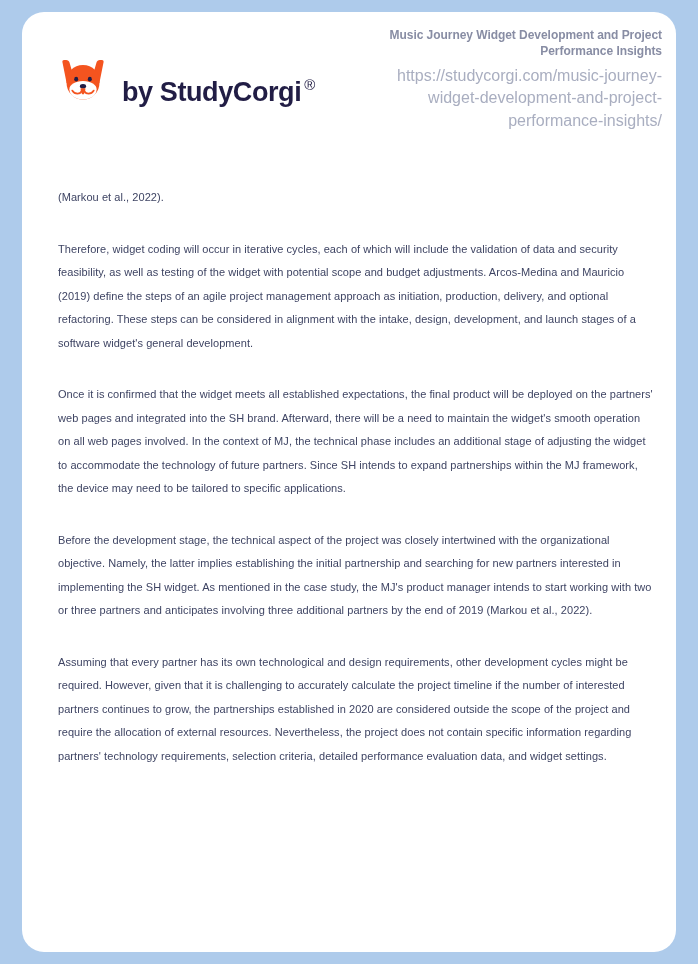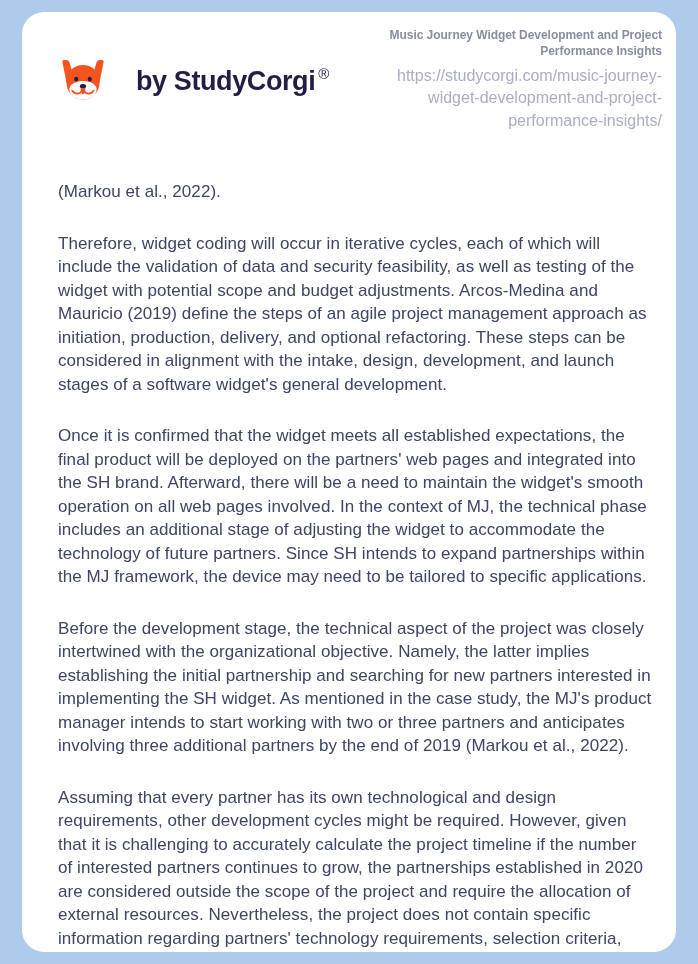--- a/index.html
+++ b/index.html
@@ -31,22 +31,22 @@
     width: 100%;
     height: 132px;
     box-sizing: border-box;
     padding: 0 14px 0 36px;
     display: flex;
     align-items: center;
     justify-content: space-between;
   }
   .brand {
     display: flex;
-    align-items: center;
-    gap: 28px;
+    align-items: flex-end;
+    gap: 14px;
     padding-top: 6px;
   }
   .brand-mark {
     width: 50px;
     height: 50px;
     flex: none;
     display: block;
   }
   .brand-text {
     display: flex;
@@ -85,23 +85,23 @@
     margin-top: 5px;
     word-break: break-word;
   }
   .doc-body {
     position: absolute;
     left: 36px;
     top: 168px;
     width: 596px;
   }
   .doc-body p {
-    margin: 0 0 28px 0;
+    margin: 6px 0 28px 0;
     color: #3e4463;
-    font-size: 17px;
+    font-size: 11px;
     line-height: 23.5px;
     letter-spacing: 0.06px;
   }
   .doc-body p:last-child {
     margin-bottom: 0;
   }
 </style>
 </head>
 <body>
 

